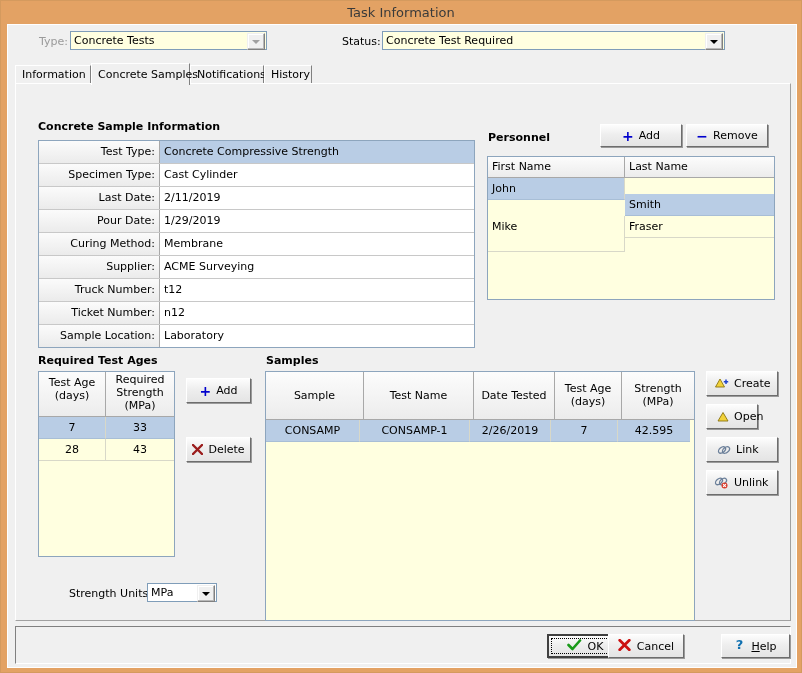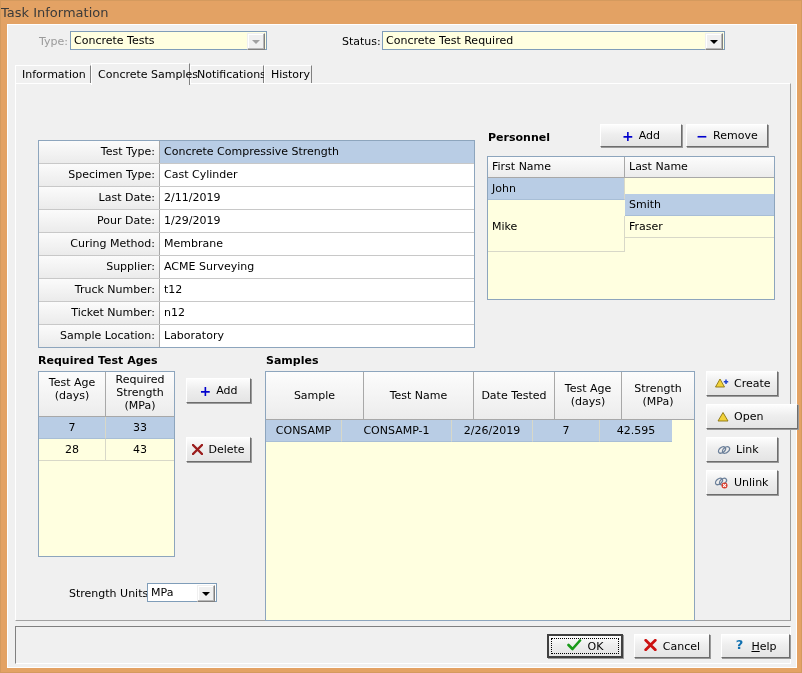--- a/index.html
+++ b/index.html
@@ -18,21 +18,21 @@
     height: 673px;
     box-sizing: border-box;
     background: #e3a264;
     border: 1px solid #d49a5e;
     overflow: hidden;
   }
   
   #titlebar {
     height: 23px;
     line-height: 23px;
-    text-align: left;
+    text-align: center;
     font-size: 13px;
     color: #3a3a3a;
     background: #e3a264;
     user-select: none;
   }
   
   #client {
     position: absolute;
     left: 6px;
     top: 23px;
@@ -311,20 +311,21 @@
       <div class="tab" style="left:175px; width:74px;">
         <span>Notifications</span>
       </div>
       <div class="tab" style="left:249px; width:48px;">
         <span>History</span>
       </div>
     </div>
 
     <div id="tabpage">
 
+      <div class="grouptitle" style="left:22px; top:36px;">Concrete Sample Information</div>
 
       <div id="fieldgrid">
         <div class="frow selected">
           <div class="fname">Test Type:</div>
           <div class="fval">Concrete Compressive Strength</div>
         </div>
         <div class="frow">
           <div class="fname">Specimen Type:</div>
           <div class="fval">Cast Cylinder</div>
         </div>
@@ -431,38 +432,38 @@
           <div class="hcell" style="width:67px; height:48px; padding-top:10px; line-height:13px; white-space:normal;">
             <div>Test Age</div>
             <div>(days)</div>
           </div>
           <div class="hcell" style="width:72px; height:48px; padding-top:10px; line-height:13px; white-space:normal;">
             <div>Strength</div>
             <div>(MPa)</div>
           </div>
         </div>
         <div class="drow selected">
-          <div class="dcell" style="width:76px; height:22px; line-height:21px; text-align:center;">CONSAMP</div>
+          <div class="dcell" style="width:94px; height:22px; line-height:21px; text-align:center;">CONSAMP</div>
           <div class="dcell" style="width:110px; height:22px; line-height:21px; text-align:center;">CONSAMP-1</div>
           <div class="dcell" style="width:81px; height:22px; line-height:21px; text-align:center;">2/26/2019</div>
           <div class="dcell" style="width:67px; height:22px; line-height:21px; text-align:center;">7</div>
           <div class="dcell" style="width:72px; height:22px; line-height:21px; text-align:center;">42.595</div>
         </div>
       </div>
 
       <div class="btn" style="left:690px; top:287px; width:72px; height:25px; justify-content:flex-start; padding-left:8px;">
         <span class="bico">
           <svg width="14" height="12" viewBox="0 0 14 12">
             <polygon points="5,1 9.5,9 0.5,9" fill="#f2d23a" stroke="#8a7410" stroke-width="0.9"></polygon>
             <path d="M11 1.5 L11 6 M8.8 3.7 L13.2 3.7" stroke="#2244cc" stroke-width="1.5"></path>
           </svg>
         </span>
         <span>Create</span>
       </div>
-      <div class="btn" style="left:690px; top:320px; width:92px; height:25px; justify-content:flex-start; padding-left:10px;">
+      <div class="btn" style="left:690px; top:320px; width:52px; height:25px; justify-content:flex-start; padding-left:10px;">
         <span class="bico">
           <svg width="12" height="12" viewBox="0 0 12 12">
             <polygon points="6,1.5 11,10 1,10" fill="#f2d23a" stroke="#8a7410" stroke-width="0.9"></polygon>
           </svg>
         </span>
         <span>Open</span>
       </div>
       <div class="btn" style="left:690px; top:353px; width:72px; height:25px; justify-content:flex-start; padding-left:10px;">
         <span class="bico">
           <svg width="14" height="12" viewBox="0 0 14 12">
@@ -495,21 +496,21 @@
     <div id="footer">
       <div class="dlgbtn default" style="left:531px; width:76px;">
         <span class="focusring"></span>
         <span class="bico">
           <svg width="15" height="12" viewBox="0 0 15 12">
             <path d="M1.5 6 L5.5 10 L13 1.5" fill="none" stroke="#1a9a1a" stroke-width="2.6" stroke-linecap="round" stroke-linejoin="round"></path>
           </svg>
         </span>
         <span>OK</span>
       </div>
-      <div class="dlgbtn" style="left:618px; width:76px;">
+      <div class="dlgbtn" style="left:592px; width:76px;">
         <span class="bico">
           <svg width="13" height="12" viewBox="0 0 13 12">
             <path d="M1.7 1.3 L11.3 10.7 M11.3 1.3 L1.7 10.7" stroke="#cc1111" stroke-width="2.8" stroke-linecap="round"></path>
           </svg>
         </span>
         <span>Cancel</span>
       </div>
       <div class="dlgbtn" style="left:705px; width:69px;">
         <span class="bico">
           <svg width="11" height="13" viewBox="0 0 11 13">

